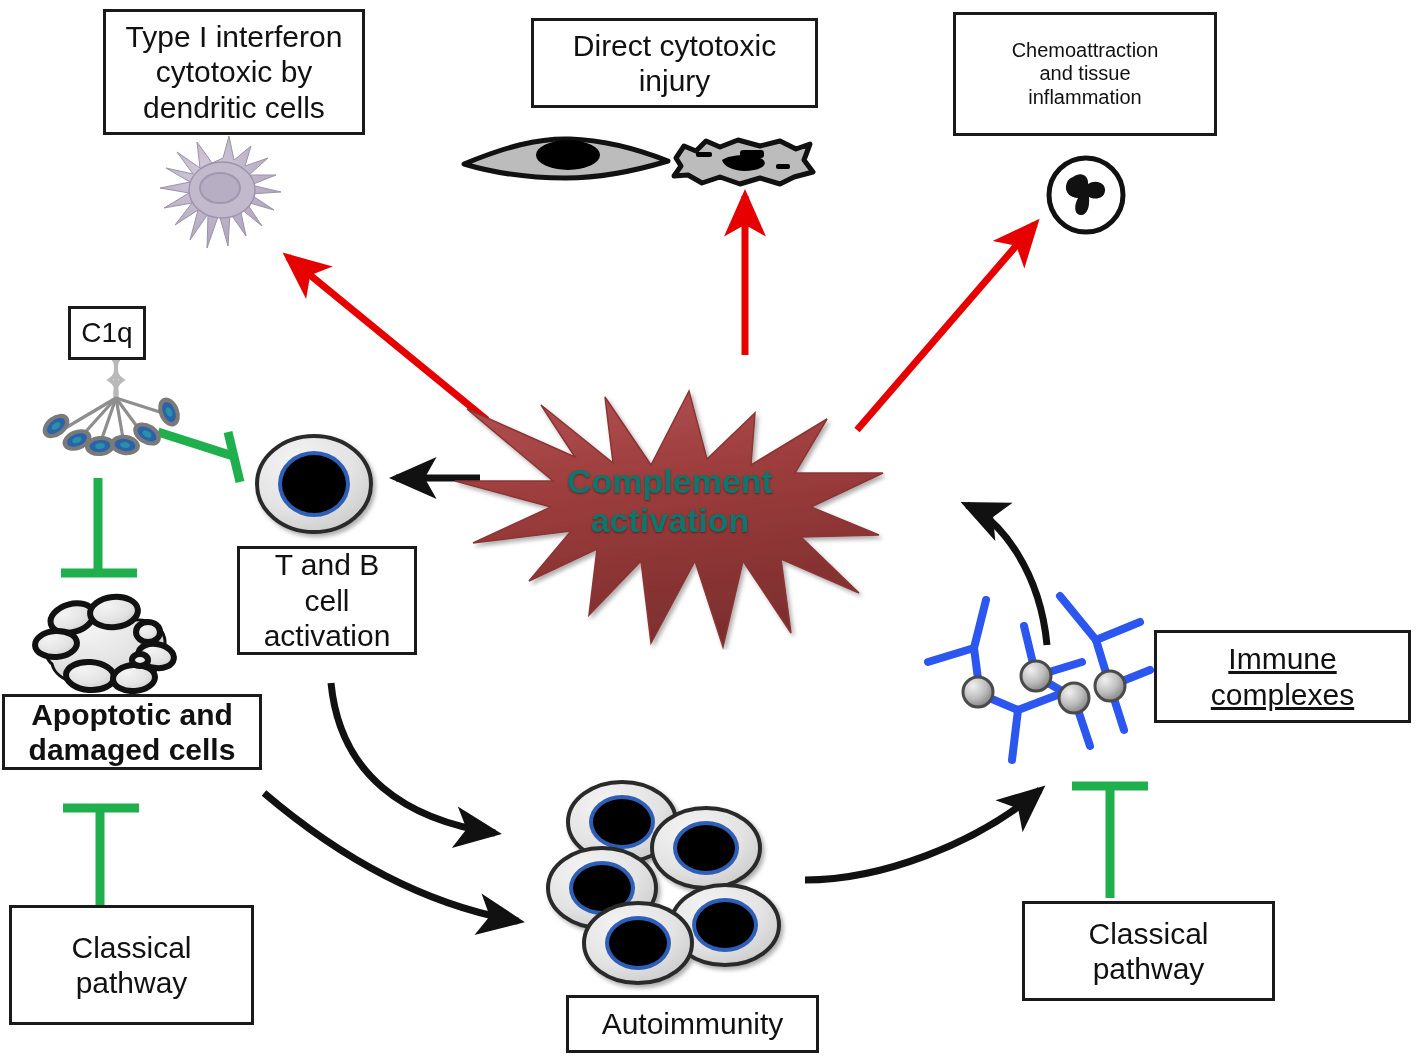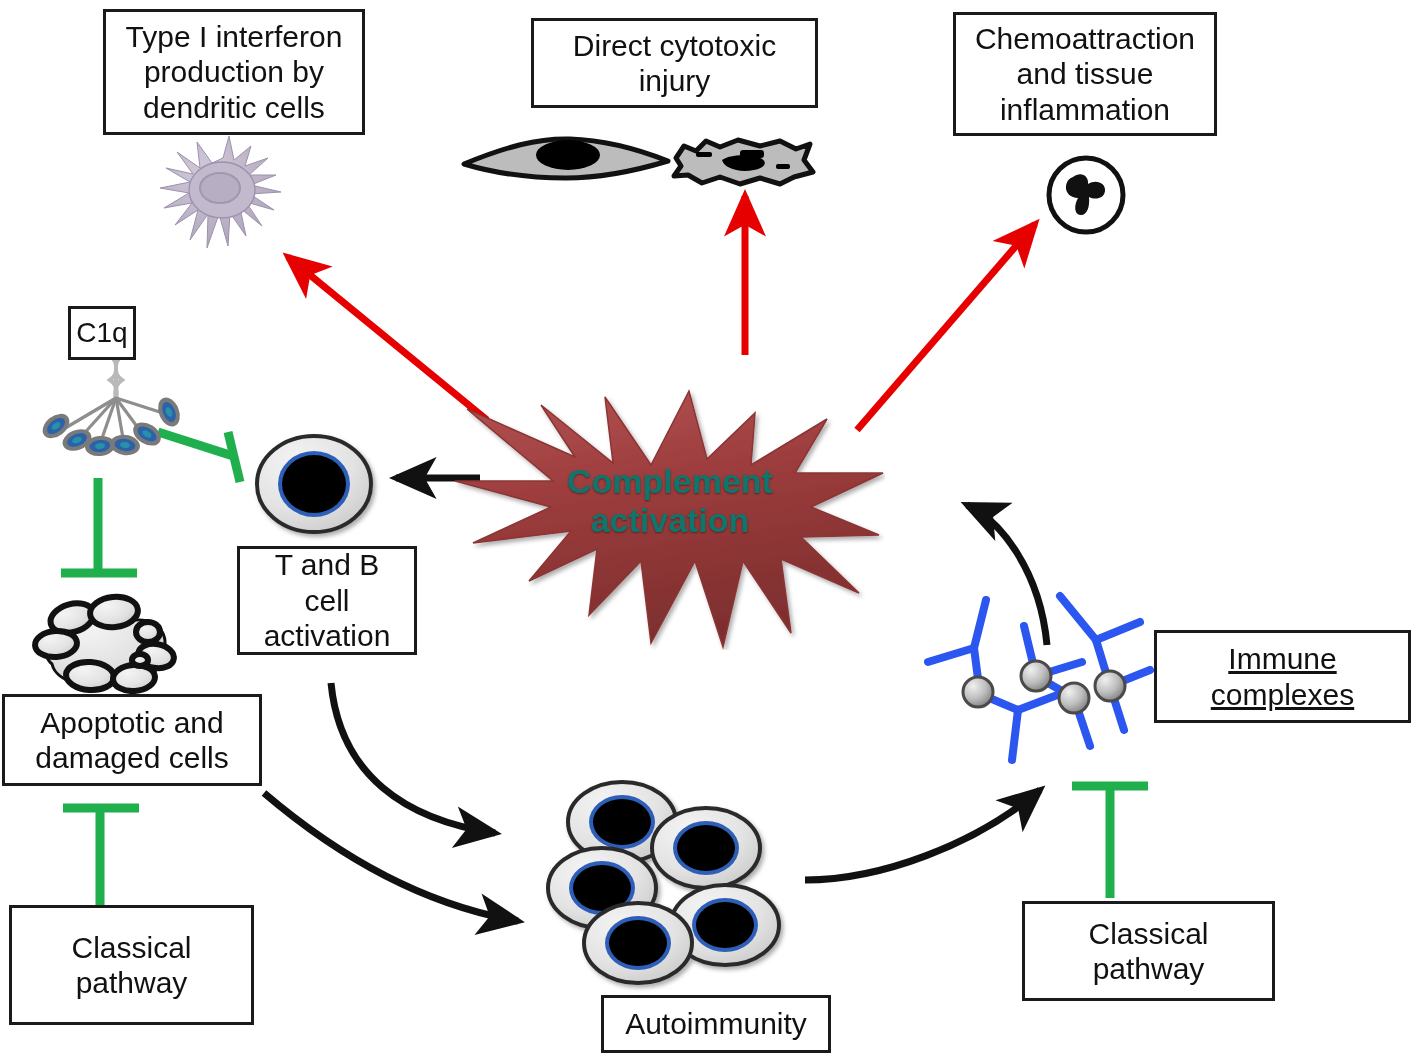--- a/index.html
+++ b/index.html
@@ -270,43 +270,43 @@
       <polygon points="12,24 120,72 86,20 158,78 150,12 196,80 234,6 252,74 300,28
                        296,80 372,34 340,88 428,88 356,122 424,150 346,152 404,208
                        326,174 336,248 288,176 268,262 240,176 196,258 186,176
                        134,230 142,164 74,196 116,146 18,158 96,122 0,96 98,96" fill="url(#starGrad)" stroke="#8b3434" stroke-width="1.5"></polygon>
     </g>
   </svg>
   <div class="starlabel" style="left:520px;top:462px;width:300px;font-size:34px;">Complement
 activation</div>
 
   <div class="box" style="left:103px;top:9px;width:262px;height:126px;font-size:30px;">Type I interferon
-production by
+cytotoxic by
 dendritic cells</div>
 
   <div class="box" style="left:511px;top:18px;width:287px;height:90px;font-size:30px;margin-left:20px;">Direct cytotoxic
 injury</div>
 
-  <div class="box" style="left:953px;top:12px;width:264px;height:124px;font-size:30px;">Chemoattraction
+  <div class="box" style="left:953px;top:12px;width:264px;height:124px;font-size:20px;">Chemoattraction
 and tissue
 inflammation</div>
 
-  <div class="box" style="left:68px;top:306px;width:68px;height:54px;font-size:28px;">C1q</div>
+  <div class="box" style="left:68px;top:306px;width:78px;height:54px;font-size:28px;">C1q</div>
 
   <div class="box" style="left:237px;top:540px;width:180px;height:109px;font-size:30px;margin-top:6px;">T and B
 cell
 activation</div>
 
-  <div class="box" style="left:2px;top:694px;width:260px;height:92px;font-size:30px;">Apoptotic and
+  <div class="box" style="left:2px;top:694px;width:260px;height:76px;font-size:30px;font-weight:bold;">Apoptotic and
 damaged cells</div>
 
   <div class="box" style="left:9px;top:905px;width:245px;height:120px;font-size:30px;">Classical
 pathway</div>
 
-  <div class="box" style="left:566px;top:995px;width:230px;height:58px;font-size:30px;margin-left:35px;">Autoimmunity</div>
+  <div class="box" style="left:566px;top:995px;width:253px;height:58px;font-size:30px;">Autoimmunity</div>
 
   <div class="box" style="left:1154px;top:630px;width:257px;height:93px;font-size:30px;text-decoration:underline;">Immune
 complexes</div>
 
   <div class="box" style="left:1022px;top:901px;width:253px;height:100px;font-size:30px;">Classical
 pathway</div>
 
 </div>
 
 </body></html>

